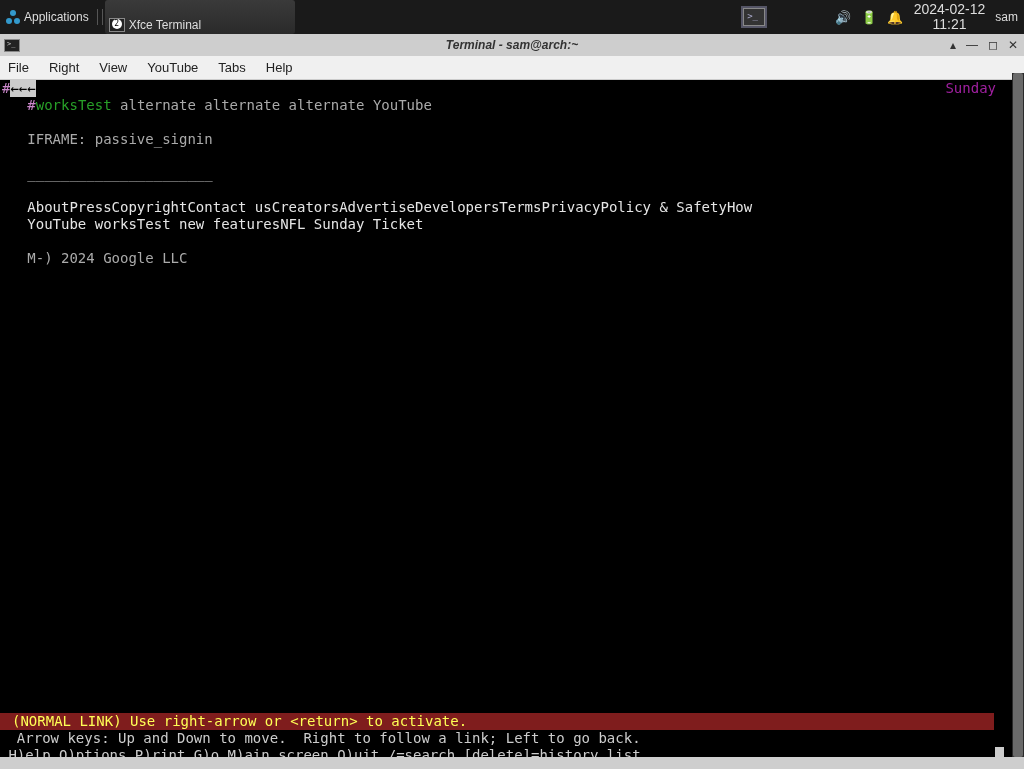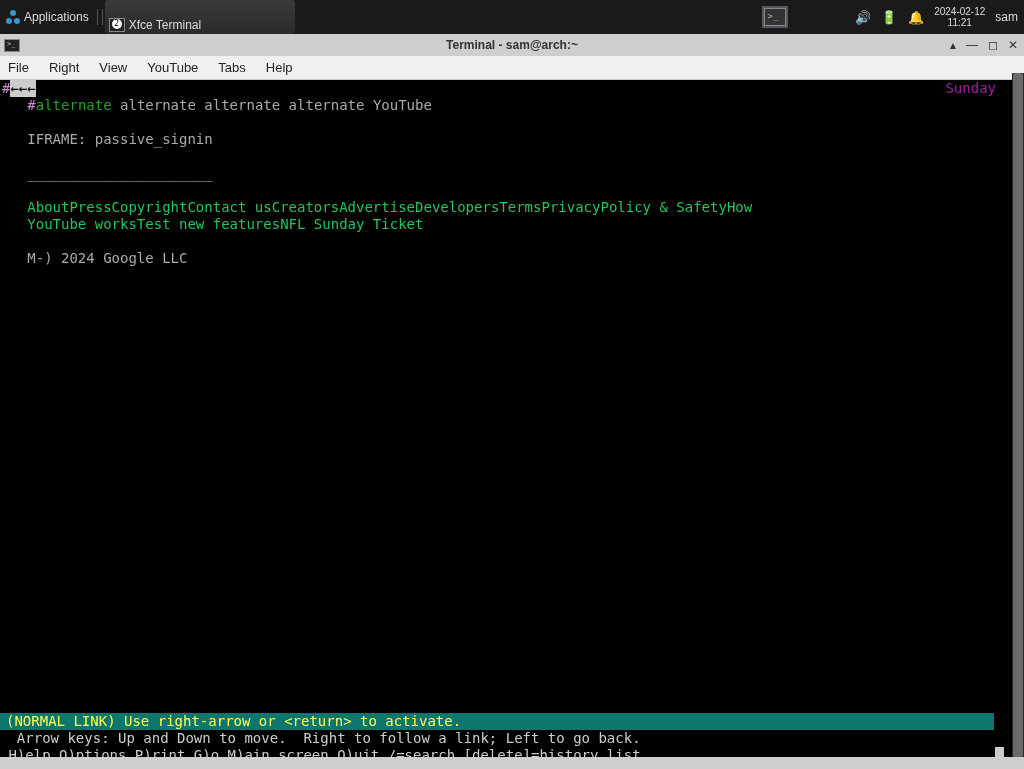--- a/index.html
+++ b/index.html
@@ -113,21 +113,21 @@
   content: '>_';
   color: #aac;
   font-size: 9px;
   position: absolute;
   top: 2px; left: 3px;
   font-family: monospace;
 }
 .tray-spacer { width: 50px; }
 .tray-icon { color: #ddd; font-size: 13px; }
 .clock {
-  font-size: 10px;
+  font-size: 14px;
   text-align: center;
   line-height: 1.1;
 }
 .titlebar {
   height: 22px;
   background: #cecece;
   display: flex;
   align-items: center;
   position: relative;
   font-size: 12px;
@@ -146,20 +146,21 @@
   font-size: 7px;
   position: absolute;
   top: 0; left: 2px;
   font-family: monospace;
 }
 .title-text {
   position: absolute;
   left: 50%;
   transform: translateX(-50%);
   font-weight: bold;
+  font-style: italic;
 }
 .win-controls {
   position: absolute;
   right: 4px;
   display: flex;
   gap: 6px;
   font-size: 12px;
   color: #333;
 }
 .win-controls span { cursor: pointer; padding: 0 2px; }
@@ -195,29 +196,29 @@
 }
 .hash { color: #c8c; }
 .alt-first { color: #28a028; }
 .gray { color: #aaa; }
 .yt-right {
   position: absolute;
   right: 28px;
   top: 0;
   color: #a020a0;
 }
-.green-links { color: #22c55e; }
+.green-links { color: #e5e5e5; }
 .status-bar {
   position: absolute;
   bottom: 34px;
   left: 0;
   width: 994px;
-  background: #0f766e;
+  background: #7f1d1d;
   color: #ffff55;
-  padding: 0 6px;
+  padding: 0 12px;
 }
 .help-lines {
   position: absolute;
   bottom: 0;
   left: 0;
   color: #ccc;
 }
 .cursor-block {
   position: absolute;
   bottom: 0;
@@ -300,21 +301,21 @@
   <span>YouTube</span>
   <span>Tabs</span>
   <span>Help</span>
 </div>
 
 <div class="terminal-body">
   <div class="term-content">
     <div class="term-line top-row">
       <span class="hash">#</span><span class="left-arrows">←←←</span>
     </div>
-    <div class="term-line">   <span class="hash">#</span><span class="alt-first">alternate</span><span class="gray"> alternate alternate alternate YouTube</span></div>
+    <div class="term-line">   <span class="hash">#</span><span class="alt-first">worksTest</span><span class="gray"> alternate alternate alternate YouTube</span></div>
     <span class="yt-right">Sunday</span>
     <div class="term-line"> </div>
     <div class="term-line gray">   IFRAME: passive_signin</div>
     <div class="term-line"> </div>
     <div class="term-line gray">   ______________________</div>
     <div class="term-line"> </div>
     <div class="term-line">   <span class="green-links">AboutPressCopyrightContact usCreatorsAdvertiseDevelopersTermsPrivacyPolicy &amp; SafetyHow</span></div>
     <div class="term-line">   <span class="green-links">YouTube worksTest new featuresNFL Sunday Ticket</span></div>
     <div class="term-line"> </div>
     <div class="term-line gray">   M-) 2024 Google LLC</div>

